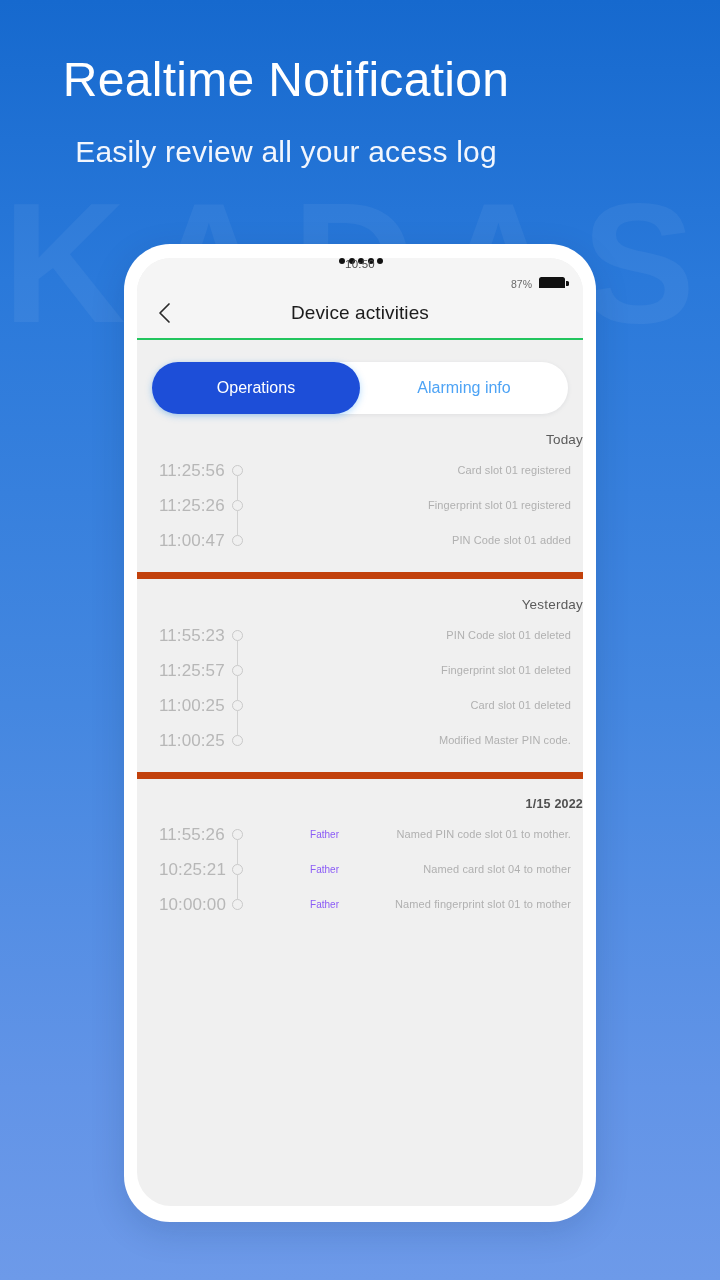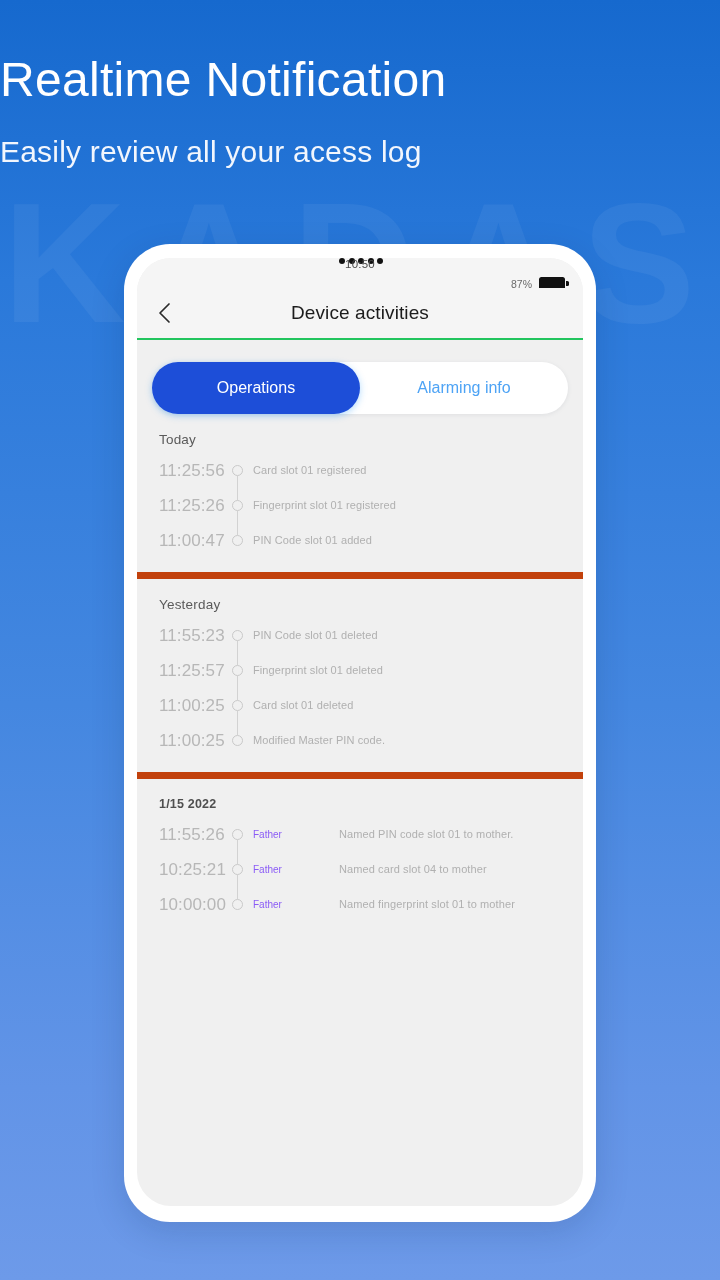--- a/index.html
+++ b/index.html
@@ -30,21 +30,21 @@
     line-height: 1;
     user-select: none;
     white-space: nowrap;
   }
 
   
   .hero {
     position: absolute;
     top: 0; left: 0;
     width: 572px;
-    text-align: left;
+    text-align: center;
     padding-top: 52px;
   }
   .hero-title {
     font-size: 48px;
     font-weight: 400;
     color: #ffffff;
     letter-spacing: 0.3px;
     line-height: 1.18;
   }
   .hero-sub {
@@ -170,21 +170,21 @@
   }
   .tab.active {
     background: #1d4ed8;
     color: #ffffff;
     box-shadow: 0 2px 7px rgba(33,150,248,0.34);
   }
   .tab.inactive { color: #4da3f5; }
 
   
   .list { padding: 0 0 20px 0; }
-  .section { padding: 0; }
+  .section { padding: 0; text-align: right; }
   .section + .section { border-top: 7px solid #c2410c; }
 
   .sec-head {
     font-size: 13.5px;
     color: #5a5a5a;
     padding: 18px 0 6px 22px;
     font-weight: 400;
     letter-spacing: 0.2px;
   }
   .sec-head.dated { font-size: 12.5px; font-weight: 700; color: #4f4f4f; }

